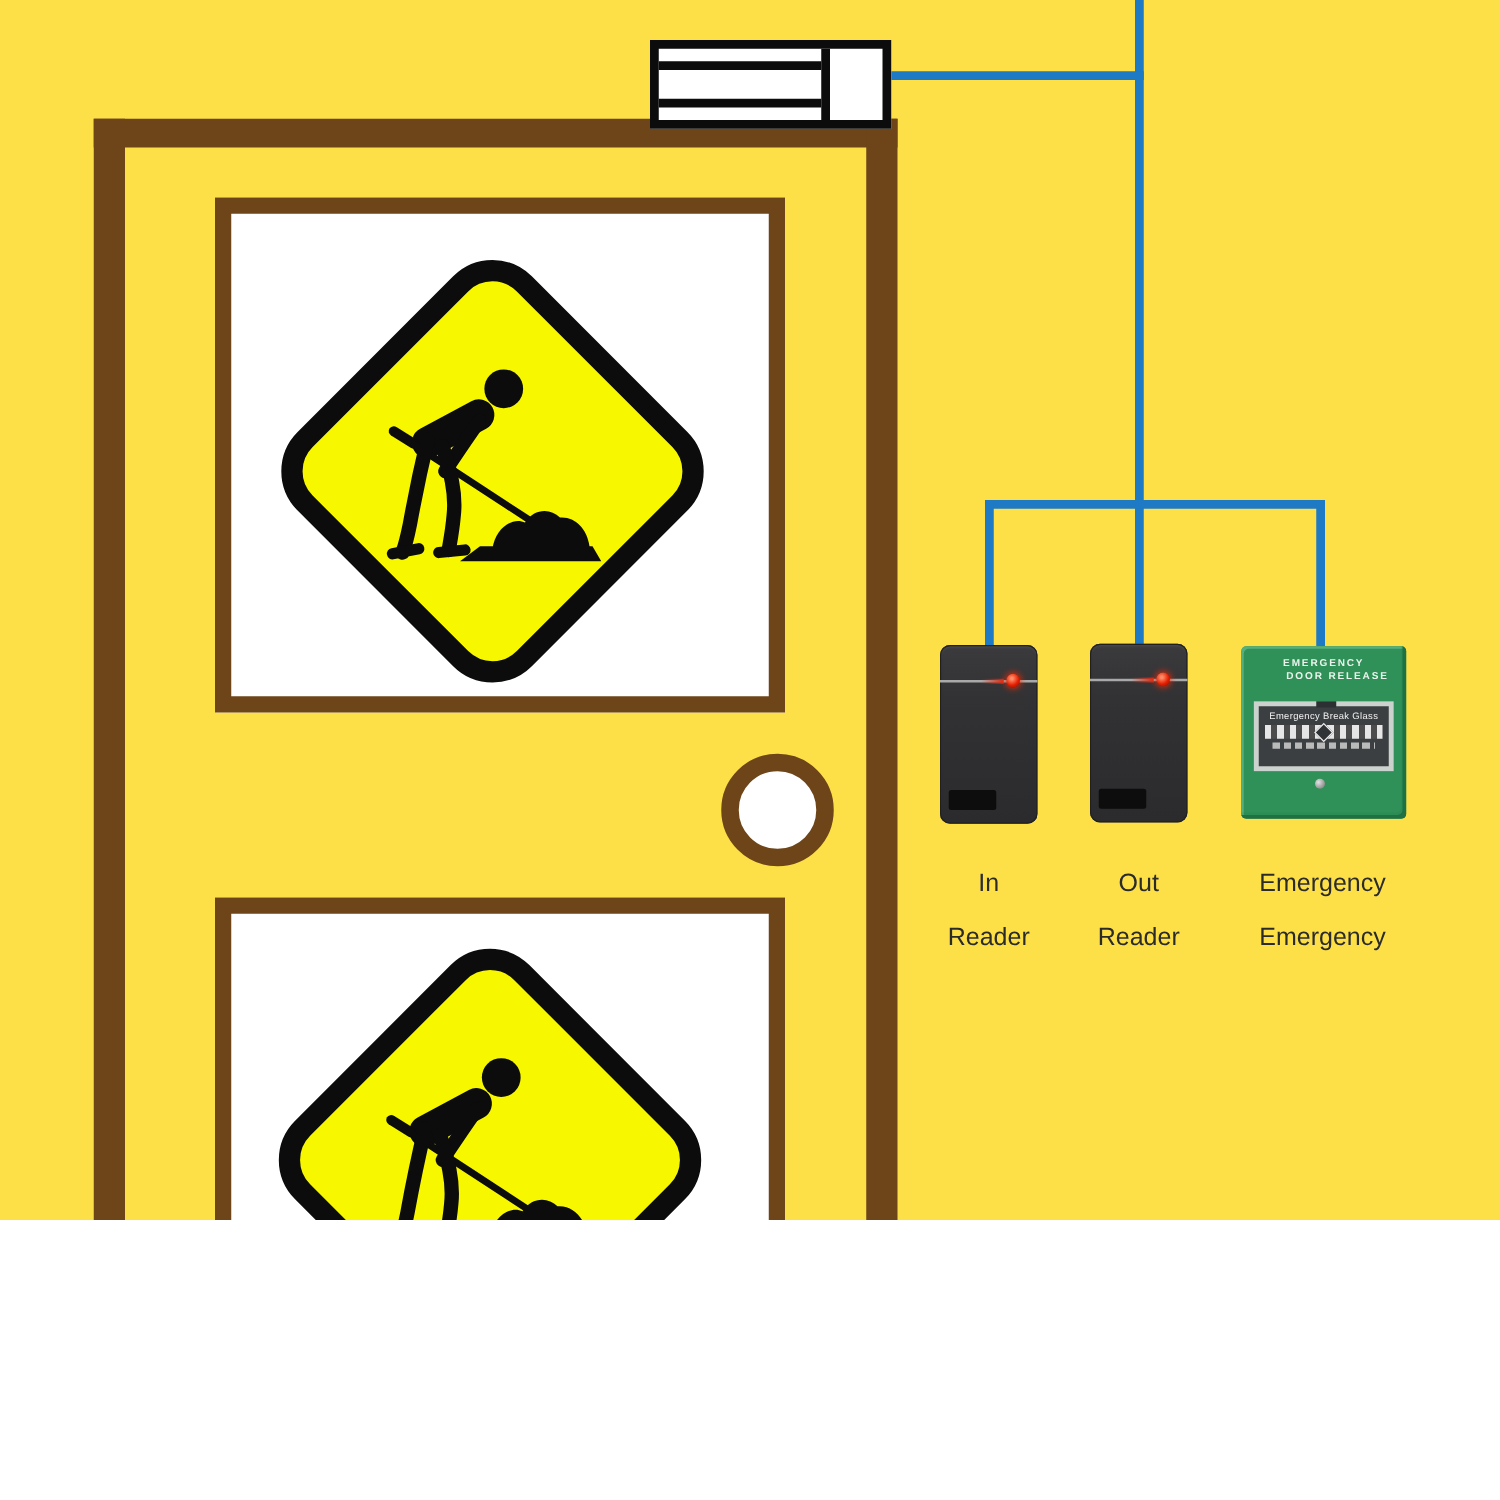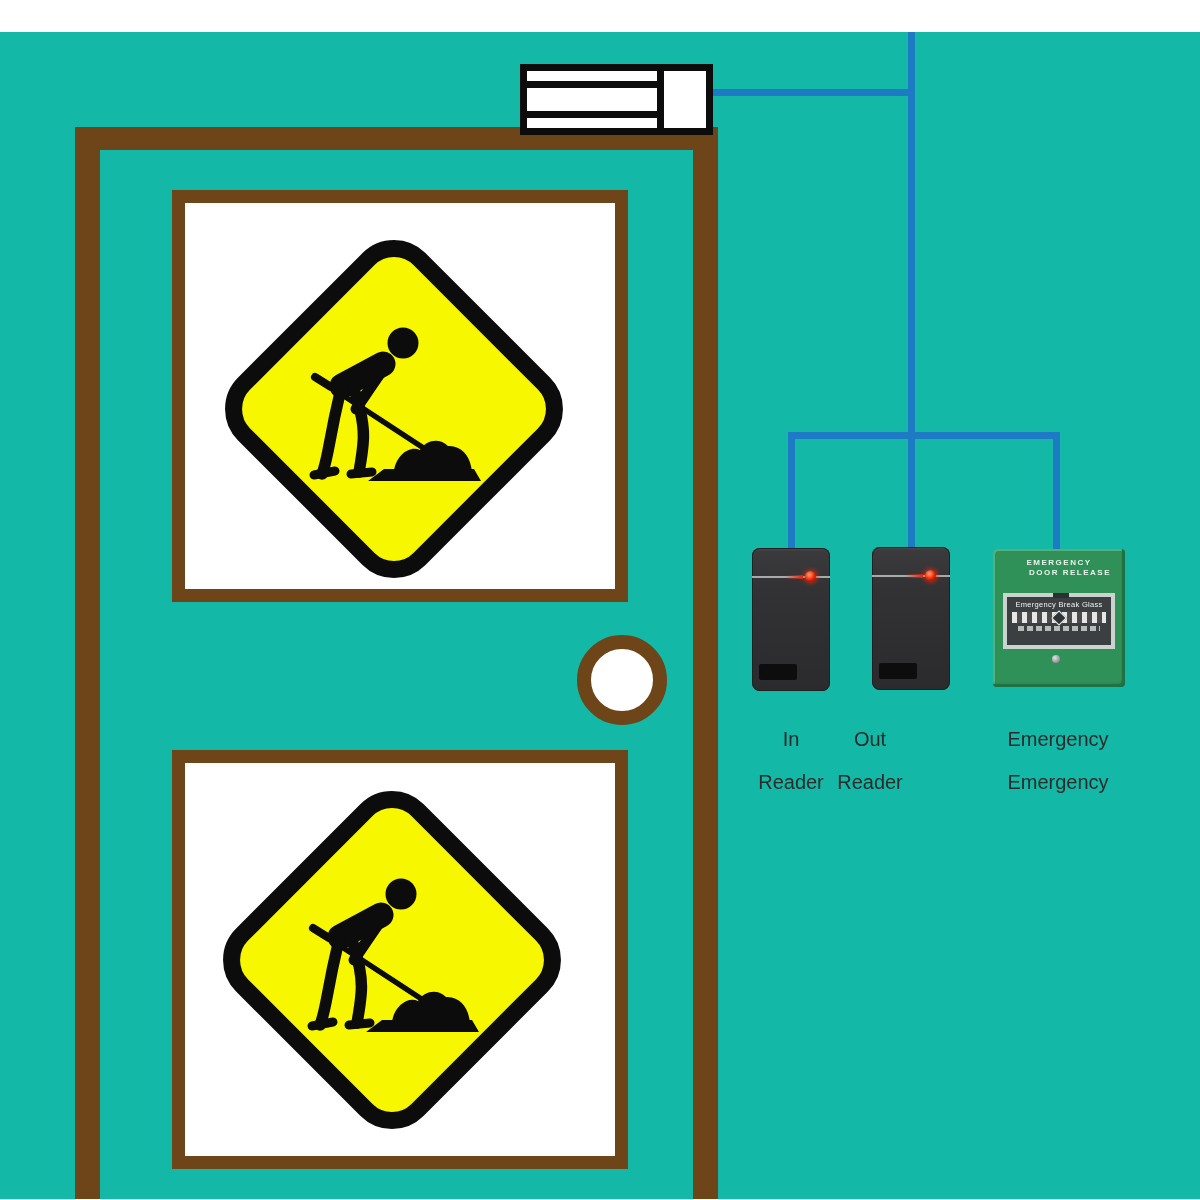--- a/index.html
+++ b/index.html
@@ -1,19 +1,18 @@
 <!DOCTYPE html>
 <html style="--door_brown: #6e4419; --sign_yellow: #f7f700; --wire_blue: #1e7ac4; --breakglass_green: #2f9158; --floor_black: #0a0a0a; --label_text: #2b2b2b; --led_red: #e51e00; --reader_body: #2f2f31;"><head>
 <meta charset="utf-8">
 <style>
   html,body{margin:0;padding:0;background:#ffffff;}
   .stage{
-    position:relative;width:1200px;height:1167px;background:#14b8a6;overflow:hidden;
+    position:relative;width:1200px;height:976px;background:#fde047;overflow:hidden;
     font-family:"Liberation Sans", sans-serif;
-    margin-top:32px;
   }
   
   .wire{position:absolute;background:var(--wire_blue);}
   .wire-trunk{left:908px;top:0;width:7px;height:517px;}
   .wire-maglock{left:713px;top:57px;width:202px;height:7px;}
   .wire-dist{left:788px;top:400px;width:272px;height:7px;border-radius:3px;}
   .wire-drop-left{left:788px;top:400px;width:7px;height:117px;}
   .wire-drop-right{left:1053px;top:400px;width:7px;height:117px;}
   
   .frame{position:absolute;background:var(--door_brown);}
@@ -65,21 +64,21 @@
   .band-center{position:absolute;left:50%;top:50%;width:9px;height:9px;transform:translate(-50%,-50%) rotate(45deg);
           background:#2f3335;border:1px solid #eeeeee;}
   .glass-microtext{margin:3px auto 0;width:78%;height:5px;opacity:.85;
           background:repeating-linear-gradient(90deg,#cfcfcf 0 6px,rgba(0,0,0,0) 6px 9px);}
   .bg-screw{position:absolute;left:59px;top:106px;width:8px;height:8px;border-radius:50%;
           background:radial-gradient(circle at 35% 35%,#e3e3e3,#6d6d6d);}
   
   .device-label{position:absolute;top:686px;text-align:center;color:var(--label_text);
           font-size:20px;line-height:43px;}
   .label-in{left:691px;width:200px;}
-  .label-out{left:770px;width:200px;}
+  .label-out{left:811px;width:200px;}
   .label-bg{left:938px;width:240px;}
 </style>
 </head>
 <body>
 
 <div class="stage">
 
   <div class="wire wire-trunk"></div>
   <div class="wire wire-maglock"></div>
   <div class="wire wire-dist"></div>

